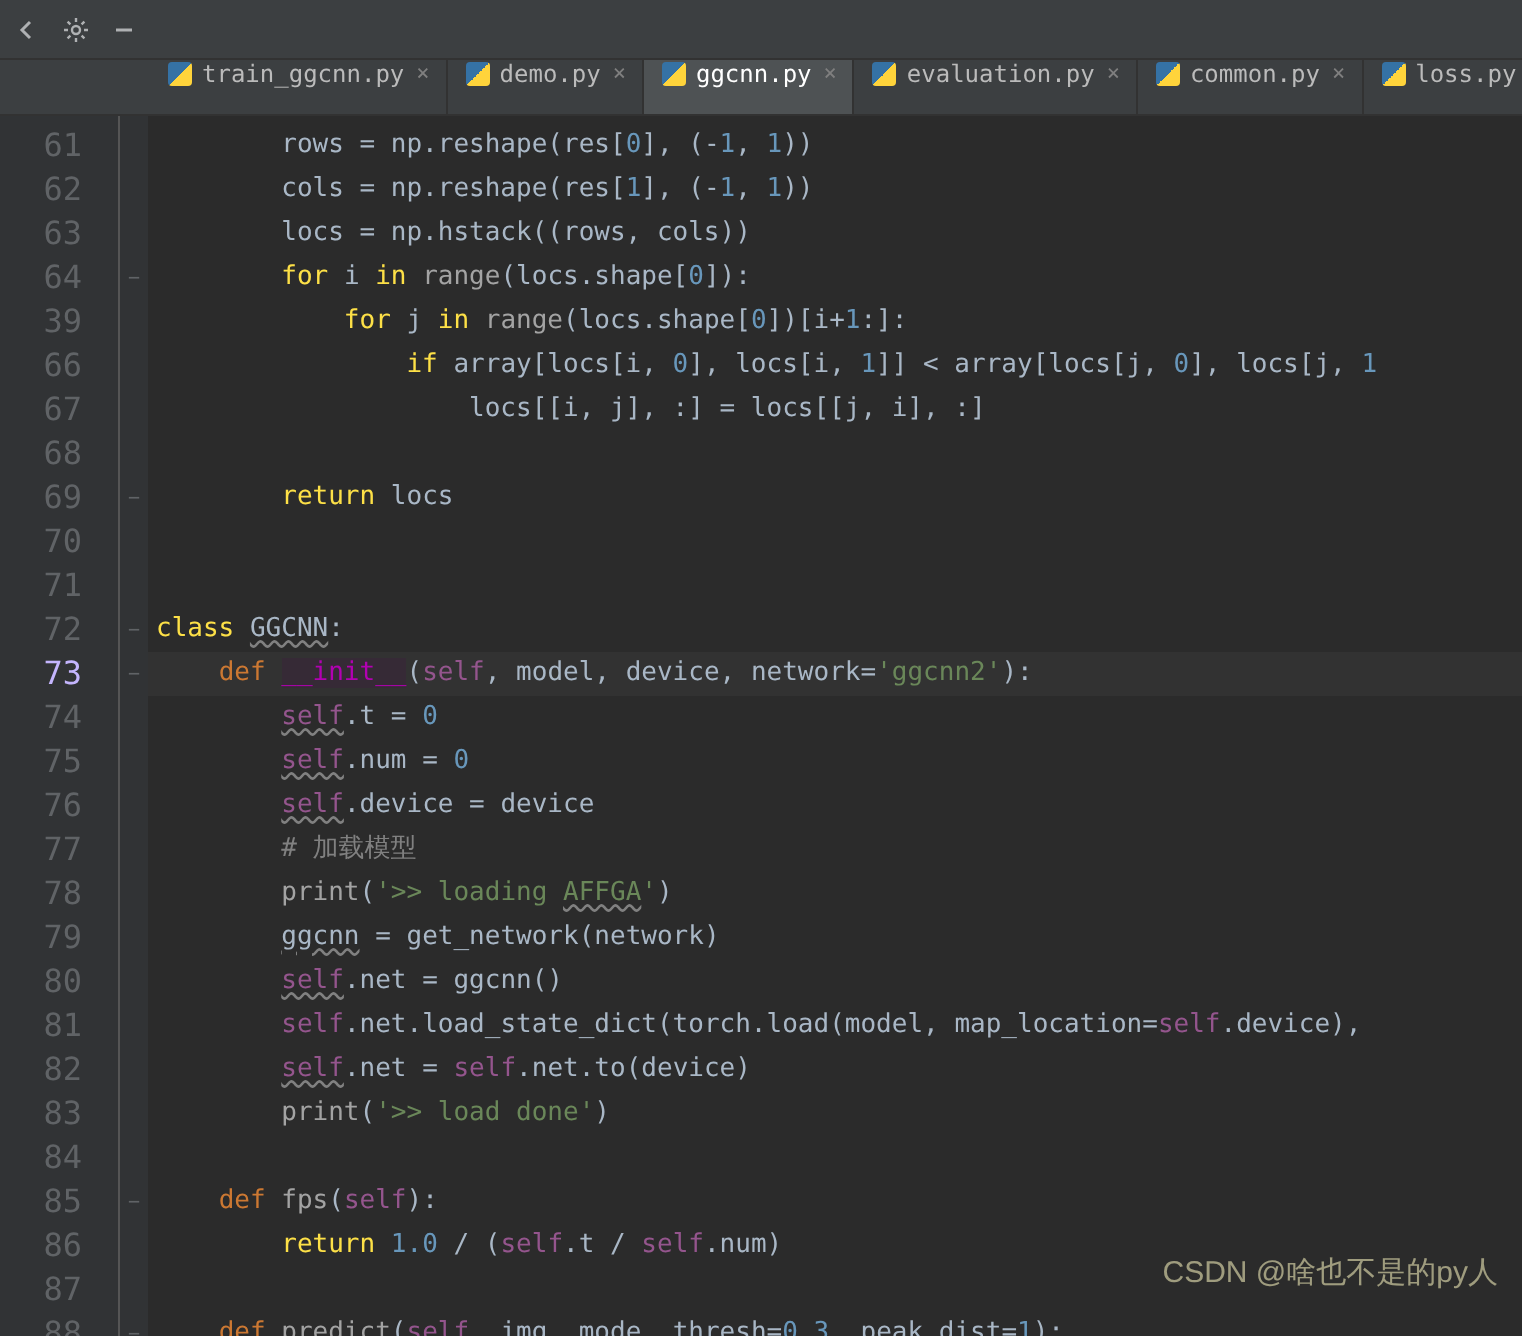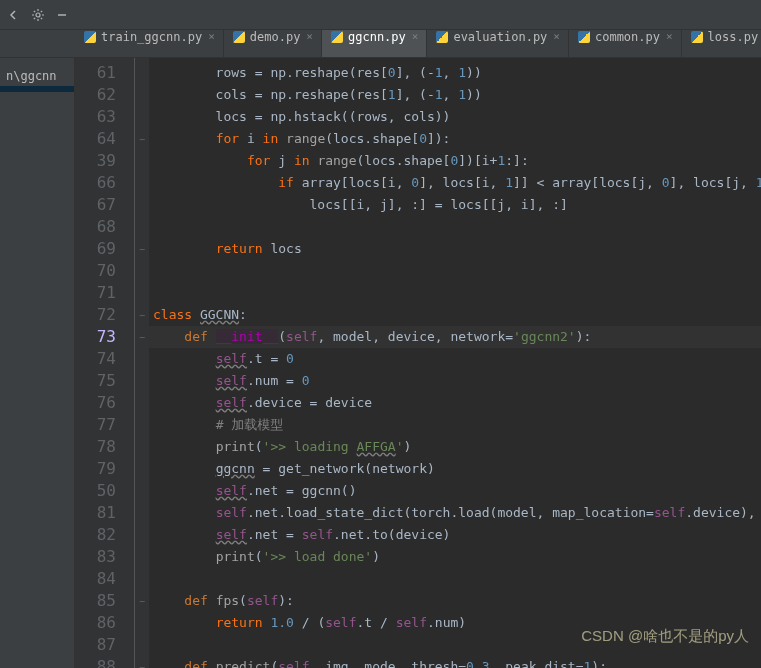--- a/index.html
+++ b/index.html
@@ -131,21 +131,21 @@
   padding-top: 4px;
   overflow: hidden;
   white-space: pre;
 }
 .code-line {
   height: 22px;
   line-height: 22px;
   padding-left: 4px;
 }
 .code-line.hl { background: #323232; }
-.kw { color: #f97316; }
+.kw { color: #fde047; }
 .def { color: #cc7832; }
 .fn { color: #a3a3a3; }
 .self { color: #94558d; }
 .num { color: #6897bb; }
 .str { color: #6a8759; }
 .cmt { color: #808080; }
 .param { color: #a9b7c6; }
 .cls { color: #a9b7c6; }
 .dunder { color: #b200b2; background: #362a36; }
 .und { text-decoration: underline wavy #808080; }
@@ -208,46 +208,41 @@
       <span>common.py</span>
       <span class="tab-close">×</span>
     </div>
     <div class="tab">
       <span class="tab-icon py-icon"></span>
       <span>loss.py</span>
     </div>
   </div>
 
 <div class="main">
-  <div class="sidebar" id="sidebar">
-      <div class="sidebar-item"></div>
-      <div class="sidebar-item">n\ggcnn</div>
-      <div class="sidebar-item selected"></div>
-    </div>
   <div class="gutter" id="gutter">
       <div class="line-num">61</div>
       <div class="line-num">62</div>
       <div class="line-num">63</div>
       <div class="line-num">64</div>
       <div class="line-num">39</div>
       <div class="line-num">66</div>
       <div class="line-num">67</div>
       <div class="line-num">68</div>
       <div class="line-num">69</div>
       <div class="line-num">70</div>
       <div class="line-num">71</div>
       <div class="line-num">72</div>
       <div class="line-num current">73</div>
       <div class="line-num">74</div>
       <div class="line-num">75</div>
       <div class="line-num">76</div>
       <div class="line-num">77</div>
       <div class="line-num">78</div>
       <div class="line-num">79</div>
-      <div class="line-num">50</div>
+      <div class="line-num">80</div>
       <div class="line-num">81</div>
       <div class="line-num">82</div>
       <div class="line-num">83</div>
       <div class="line-num">84</div>
       <div class="line-num">85</div>
       <div class="line-num">86</div>
       <div class="line-num">87</div>
       <div class="line-num">88</div>
     </div>
   <div class="fold-col" id="foldcol">

